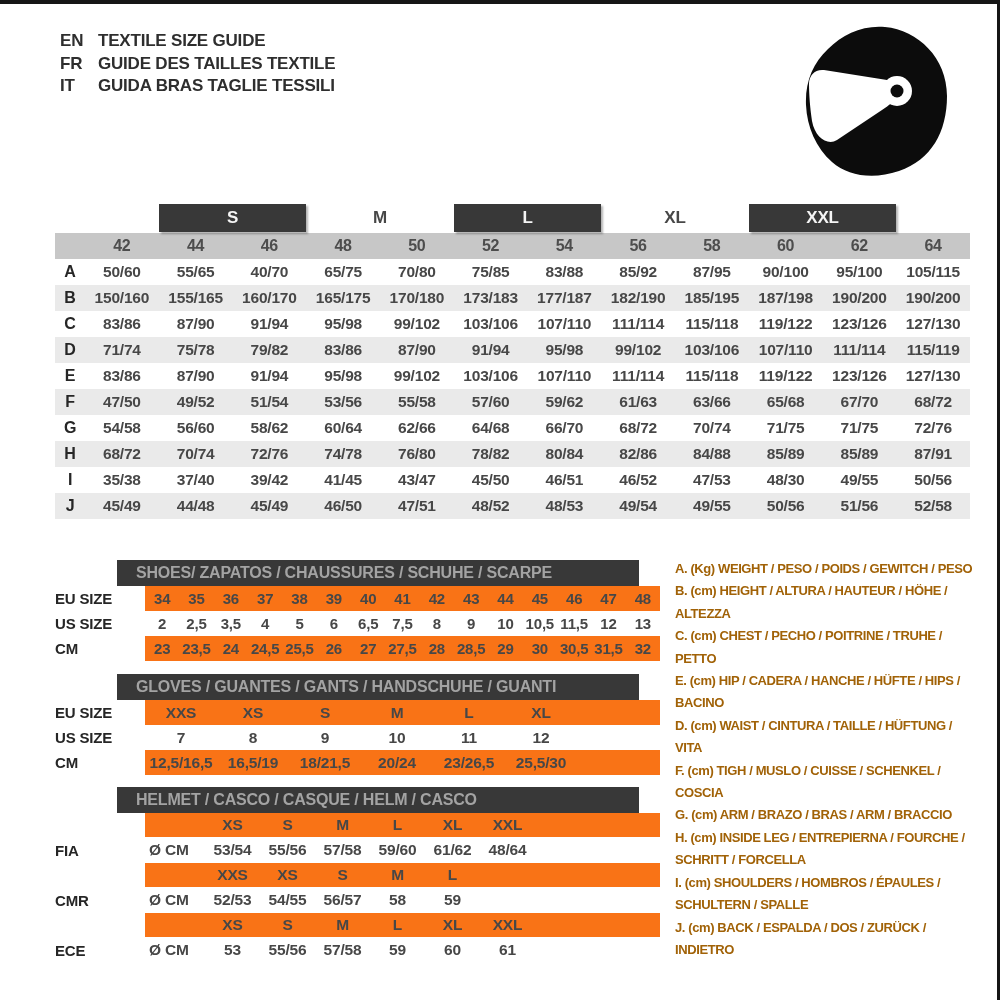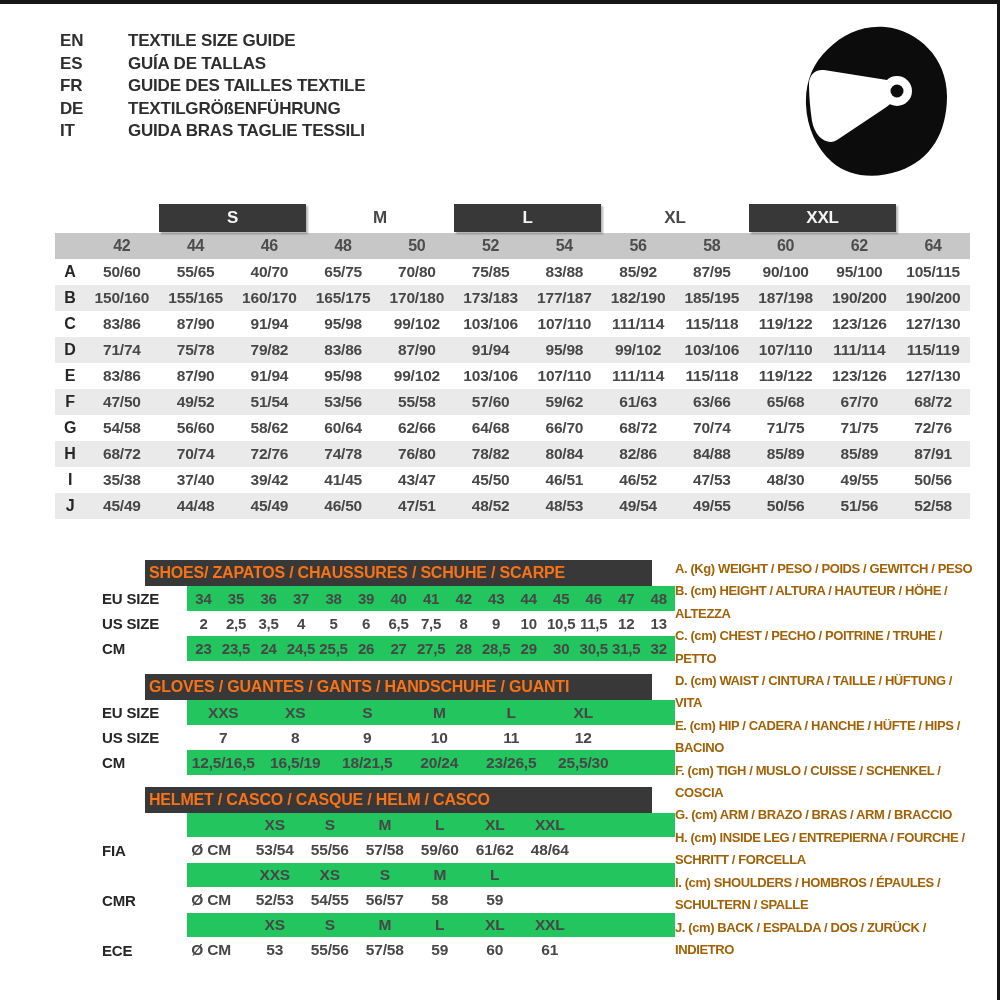--- a/index.html
+++ b/index.html
@@ -6,46 +6,46 @@
   body{
     width:1000px;height:1000px;position:relative;background:#ffffff;
     font-family:"Liberation Sans",sans-serif;font-weight:bold;color:#2e2e2e;
     letter-spacing:-0.2px;overflow:hidden;
   }
   .top-line{position:absolute;top:0;left:0;width:1000px;height:4px;background:#161616;}
   .right-line{position:absolute;top:0;right:0;width:3px;height:1000px;background:#161616;}
 
   
   .lang-block{position:absolute;left:60px;top:30px;font-size:17px;}
-  .lang-row{display:flex;height:22.5px;align-items:center;gap:30px;}
+  .lang-row{display:flex;height:22.5px;align-items:center;}
   .lang-code{width:38px;}
 
   
   .helmet-icon{position:absolute;left:800px;top:24px;width:152px;height:152px;}
 
   
   .main-table{position:absolute;left:55px;top:203px;width:915px;font-size:15.5px;color:#474747;}
   .grid13{display:grid;grid-template-columns:30px repeat(12,1fr);align-items:center;}
   .mt-groups{height:30px;font-size:17px;color:#474747;}
   .group-box{height:28px;display:flex;align-items:center;justify-content:center;}
   .group-dark{background:#383838;color:#f4f4f4;box-shadow:2px 2px 2px rgba(0,0,0,0.3);}
   .mt-sizes{height:26px;background:#c7c7c7;font-size:16px;color:#4d4d4d;}
   .mt-row{height:26px;}
   .mt-row.even{background:#eaeaea;}
   .mt-letter{text-align:center;color:#262626;font-size:16px;}
   .mt-cell{text-align:center;white-space:nowrap;}
 
   
   .section{position:absolute;left:55px;width:620px;}
-  .title-bar{margin-left:90px;width:503px;height:26px;background:#383838;color:#f97316;
-    display:flex;align-items:center;padding-left:4px;font-size:16px;white-space:nowrap;}
-  .sec-row{display:flex;margin-left:47px;}
+  .title-bar{margin-left:62px;width:503px;height:26px;background:#383838;color:#a3a3a3;
+    display:flex;align-items:center;padding-left:19px;font-size:16px;white-space:nowrap;}
+  .sec-row{display:flex;}
   .sec-label{width:90px;display:flex;align-items:center;font-size:15px;color:#262626;}
   .sec-body{width:515px;display:grid;align-items:center;text-align:center;color:#474747;}
-  .striped{background:#22c55e;}
+  .striped{background:#f97316;}
   .shoes-body{grid-template-columns:repeat(15,1fr);font-size:15px;}
   .gloves-body{grid-template-columns:repeat(6,72px) 1fr;font-size:15.5px;}
   .helmet-body{grid-template-columns:60px repeat(6,55px) 1fr;font-size:15.5px;}
   .unit-cell{text-align:left;padding-left:4px;white-space:nowrap;}
   .h24{height:24px;} .h25{height:25px;} .h26{height:26px;}
   .cell{white-space:nowrap;}
 
   
   .legend{position:absolute;left:675px;top:558px;width:305px;font-size:13px;
     line-height:22.4px;color:#a16207;letter-spacing:-0.4px;}
@@ -55,30 +55,22 @@
 
 <div class="top-line"></div>
 <div class="right-line"></div>
 
 <div class="lang-block" id="lang-block">
     <div class="lang-row">
       <div class="lang-code">EN</div>
       <div class="lang-title">TEXTILE SIZE GUIDE</div>
     </div>
     <div class="lang-row">
-      <div class="lang-code">ES</div>
-      <div class="lang-title">GUÍA DE TALLAS</div>
-    </div>
-    <div class="lang-row">
       <div class="lang-code">FR</div>
       <div class="lang-title">GUIDE DES TAILLES TEXTILE</div>
-    </div>
-    <div class="lang-row">
-      <div class="lang-code">DE</div>
-      <div class="lang-title">TEXTILGRÖßENFÜHRUNG</div>
     </div>
     <div class="lang-row">
       <div class="lang-code">IT</div>
       <div class="lang-title">GUIDA BRAS TAGLIE TESSILI</div>
     </div>
   </div>
 
 <div class="helmet-icon">
   <svg viewBox="0 0 150 152" width="152" height="152">
     <path d="M84 3 C117 6 146 34 146 72 C146 108 130 136 98 147 C72 156 47 152 31 138 C15 124 6 103 5 81 C4 58 12 39 27 25 C42 10 62 1 84 3 Z" fill="#0c0c0c"></path>
@@ -452,20 +444,20 @@
           <div class="cell"></div>
         </div>
       </div>
     </div>
 </div>
 
 <div class="legend" id="legend">
     <div class="legend-item">A. (Kg) WEIGHT / PESO / POIDS / GEWITCH / PESO</div>
     <div class="legend-item">B. (cm) HEIGHT / ALTURA / HAUTEUR / HÖHE / ALTEZZA</div>
     <div class="legend-item">C. (cm) CHEST / PECHO / POITRINE / TRUHE / PETTO</div>
+    <div class="legend-item">E. (cm) HIP / CADERA / HANCHE / HÜFTE / HIPS / BACINO</div>
     <div class="legend-item">D. (cm) WAIST / CINTURA / TAILLE / HÜFTUNG / VITA</div>
-    <div class="legend-item">E. (cm) HIP / CADERA / HANCHE / HÜFTE / HIPS / BACINO</div>
     <div class="legend-item">F. (cm) TIGH / MUSLO / CUISSE / SCHENKEL / COSCIA</div>
     <div class="legend-item">G. (cm) ARM / BRAZO / BRAS / ARM / BRACCIO</div>
     <div class="legend-item">H. (cm) INSIDE LEG / ENTREPIERNA / FOURCHE / SCHRITT / FORCELLA</div>
     <div class="legend-item">I. (cm) SHOULDERS / HOMBROS / ÉPAULES / SCHULTERN / SPALLE</div>
     <div class="legend-item">J. (cm) BACK / ESPALDA / DOS / ZURÜCK / INDIETRO</div>
   </div>
 
 </body></html>

